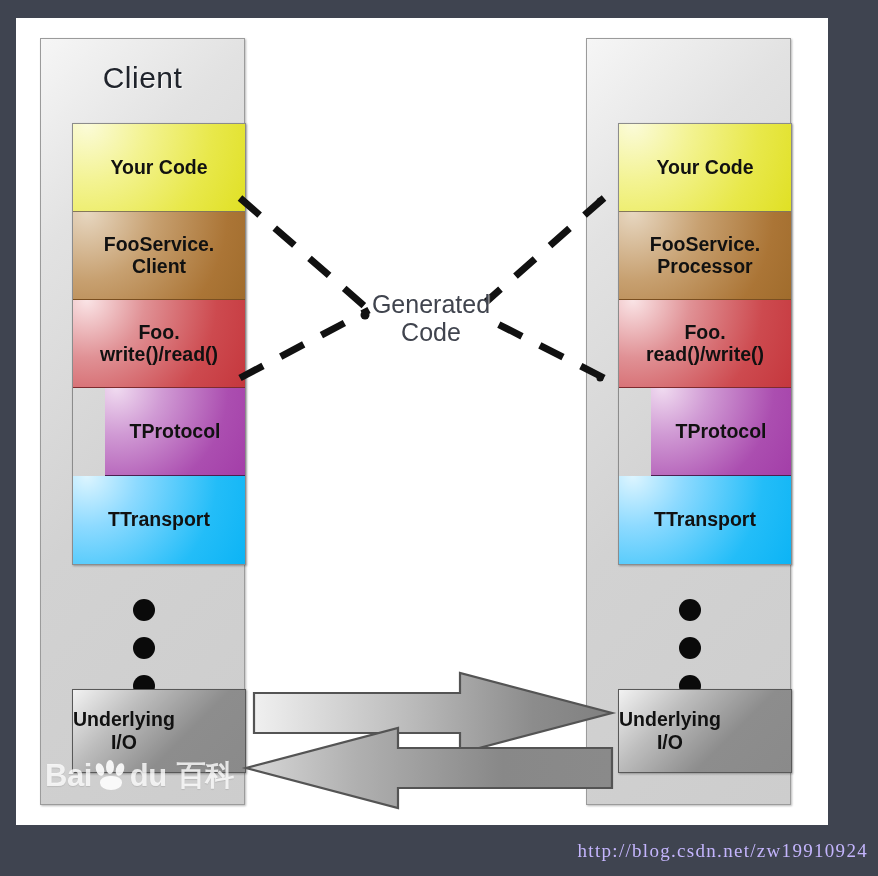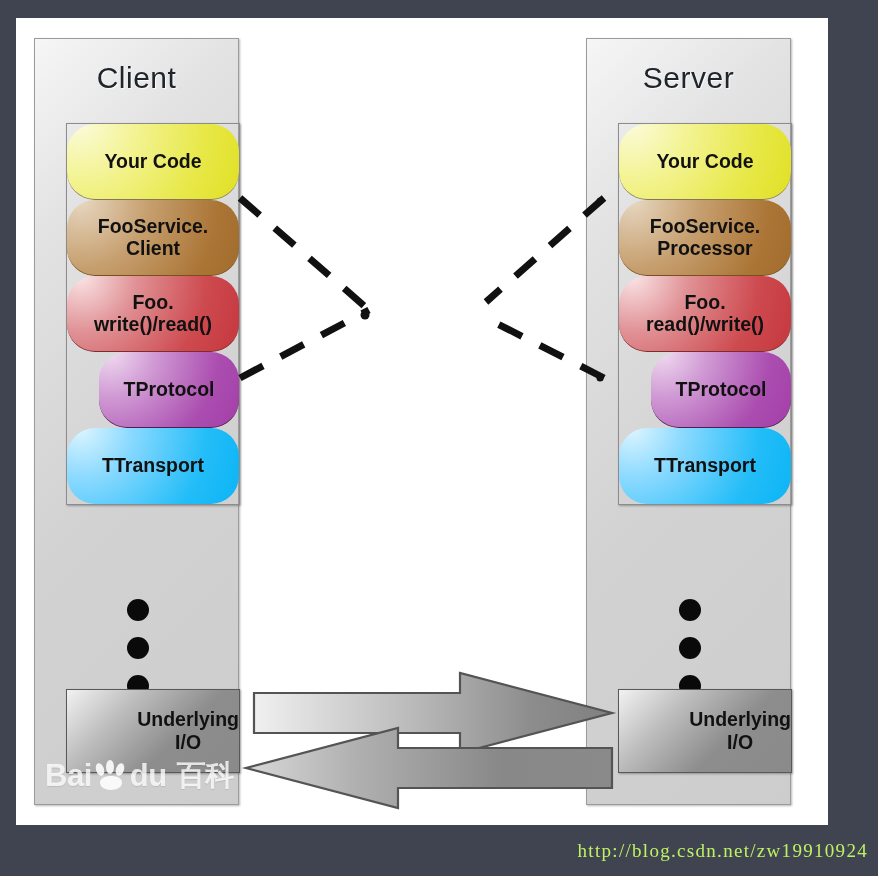--- a/index.html
+++ b/index.html
@@ -29,21 +29,21 @@
   .column {
     position: absolute;
     top: 20px;
     width: 205px;
     height: 767px;
     background: linear-gradient(135deg, #f6f6f6 0%, #e2e2e2 22%, #d2d2d2 55%, #cdcdcd 100%);
     border: 1px solid #9b9b9b;
     box-sizing: border-box;
     box-shadow: 1px 1px 2px rgba(0,0,0,0.28);
   }
-  #client-column { left: 18px; padding-left: 16px; }
+  #client-column { left: 24px; padding-left: 16px; }
   #server-column { left: 570px; }
 
   .column-title {
     position: absolute;
     top: 22px;
     left: 0;
     width: 100%;
     text-align: center;
     font-size: 30px;
     color: #20242c;
@@ -56,33 +56,32 @@
     position: absolute;
     top: 84px;
     left: 31px;
     width: 174px;
     border: 1px solid #8c8c8c;
     box-sizing: border-box;
     box-shadow: 1px 1px 2px rgba(0,0,0,0.30);
   }
   .layer {
     position: relative;
-    height: 76px;
+    height: 88px;
     box-sizing: border-box;
     border-bottom: 1px solid #5a4a4a;
     display: flex;
     align-items: center;
     justify-content: center;
     text-align: center;
     font-size: 19.5px;
     font-weight: bold;
     color: #111111;
     line-height: 1.12;
     padding: 0 4px;
-    border-radius: 28px;
   }
   .layer:last-child { border-bottom: none; }
   .layer .lbl { display: block; width: 100%; }
 
   .layer.yellow {
     background: radial-gradient(circle at 8% 0%, #fbfbd9 0%, #f3f392 32%, #e8e84a 70%, #e0e024 100%);
     border-bottom-color: #84775a;
   }
   .layer.brown {
     background: radial-gradient(circle at 8% 0%, #e7d7c1 0%, #c7a070 38%, #ab7536 78%, #a06c2c 100%);
@@ -127,21 +126,21 @@
     position: absolute;
     left: 31px;
     top: 650px;
     width: 174px;
     height: 84px;
     box-sizing: border-box;
     border: 1px solid #585858;
     background: linear-gradient(135deg, #f2f2f2 0%, #bdbdbd 30%, #8d8d8d 62%, #8a8a8a 100%);
     display: flex;
     align-items: center;
-    justify-content: flex-end;
+    justify-content: flex-start;
     text-align: center;
     font-size: 19.5px;
     font-weight: bold;
     color: #111111;
     line-height: 1.18;
     box-shadow: 1px 1px 2px rgba(0,0,0,0.3);
   }
 
   
   #generated-code-label {
@@ -203,21 +202,21 @@
   
   #url-caption {
     position: absolute;
     left: 0;
     top: 840px;
     width: 868px;
     text-align: right;
     font-family: "Liberation Serif", "DejaVu Serif", serif;
     font-size: 19px;
     letter-spacing: 1.3px;
-    color: #bef264;
+    color: #c4b5fd;
   }
 </style>
 </head>
 <body>
 
 <div id="canvas">
 
   <div class="column" id="client-column">
     <div class="column-title">Client</div>
 
@@ -244,21 +243,20 @@
       <div class="dot"></div>
       <div class="dot"></div>
     </div>
 
     <div class="io-box">
       <span class="lbl">Underlying<br>I/O</span>
     </div>
   </div>
 
   <div class="column" id="server-column">
-    <div class="column-title">Server</div>
 
     <div class="stack">
       <div class="layer yellow">
         <span class="lbl">Your Code</span>
       </div>
       <div class="layer brown">
         <span class="lbl">FooService.<br>Processor</span>
       </div>
       <div class="layer red">
         <span class="lbl">Foo.<br>read()/write()</span>
@@ -292,20 +290,24 @@
       <line x1="588" y1="180" x2="470" y2="284"></line>
 
       <line x1="588" y1="360" x2="470" y2="300"></line>
     </g>
 
     <circle cx="349" cy="297" r="4.5" fill="#111111"></circle>
     <circle cx="584" cy="183" r="3.5" fill="#111111"></circle>
     <circle cx="584" cy="360" r="3.5" fill="#111111"></circle>
   </svg>
 
+  <div id="generated-code-label">
+    <div>Generated</div>
+    <div>Code</div>
+  </div>
 
   <svg id="arrow-svg" viewBox="0 0 812 807">
     <defs>
       <linearGradient id="gradRight" x1="0" y1="0" x2="1" y2="0">
         <stop offset="0%" stop-color="#f0f0f0"></stop>
         <stop offset="45%" stop-color="#b9b9b9"></stop>
         <stop offset="78%" stop-color="#8c8c8c"></stop>
         <stop offset="100%" stop-color="#808080"></stop>
       </linearGradient>
       <linearGradient id="gradLeft" x1="1" y1="0" x2="0" y2="0">

